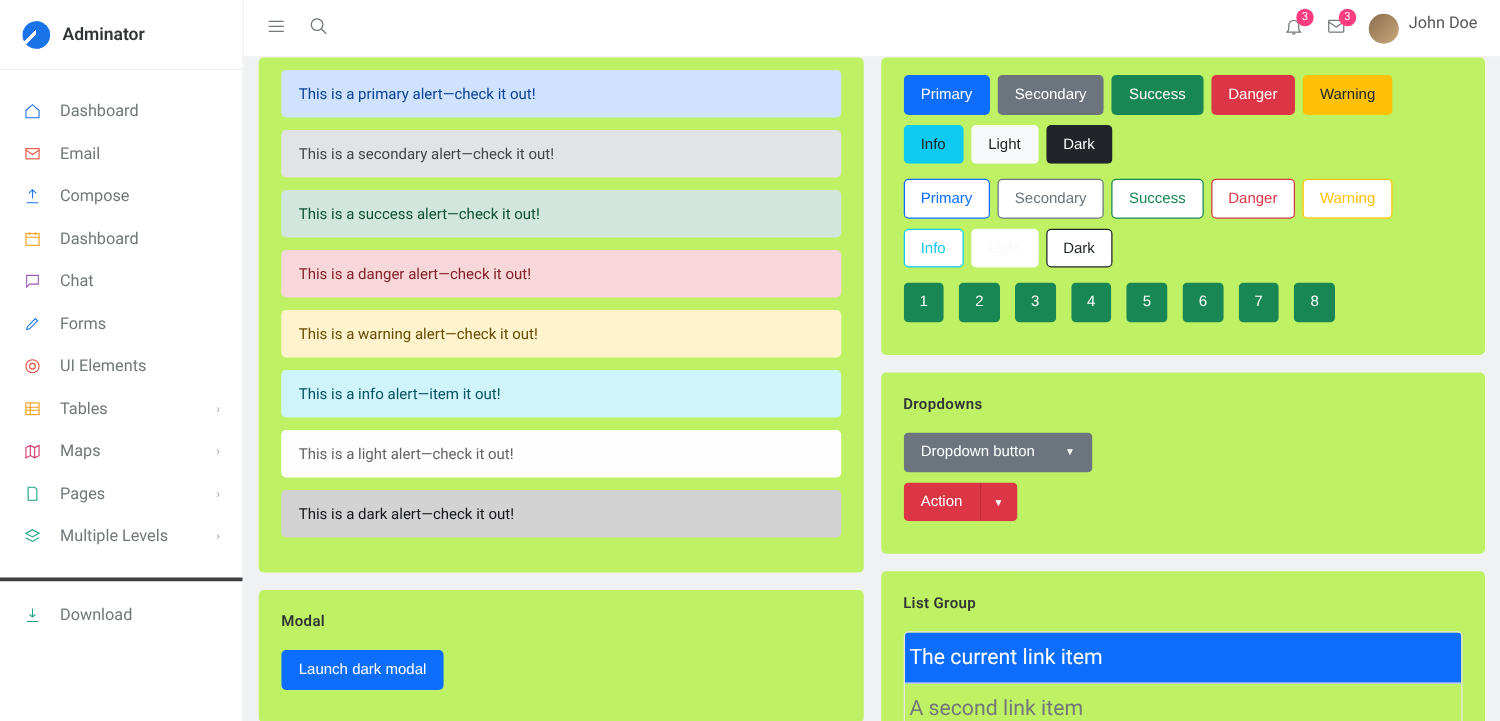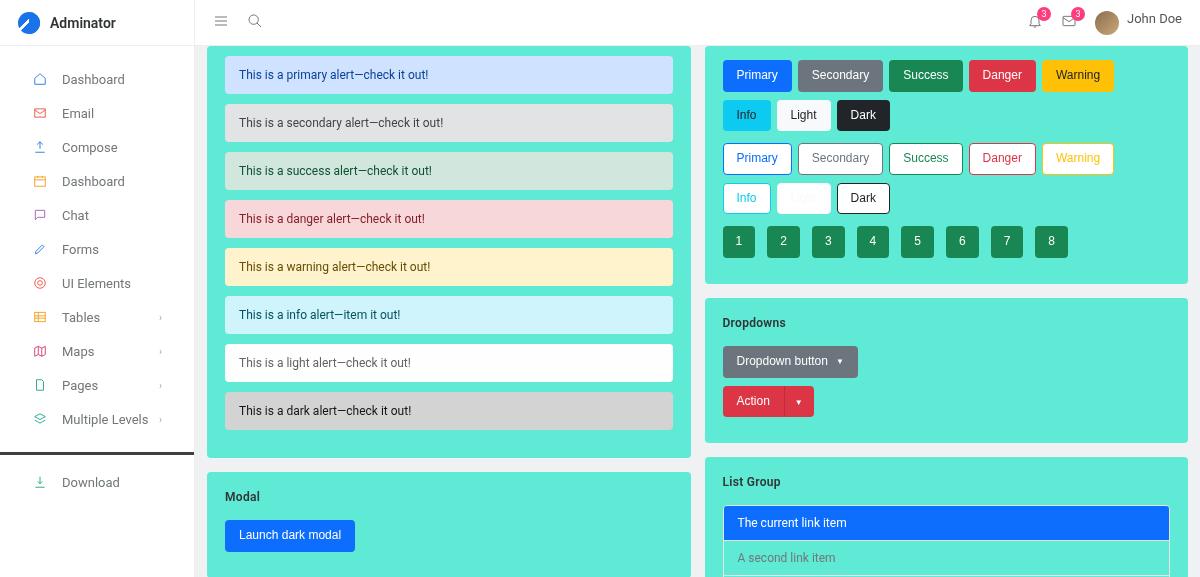--- a/index.html
+++ b/index.html
@@ -1,37 +1,37 @@
 <!DOCTYPE html>
 <html><head>
 <meta charset="utf-8">
 <style>
 *{box-sizing:border-box;margin:0;padding:0}
 body{font-family:-apple-system,BlinkMacSystemFont,"Segoe UI",Roboto,sans-serif;font-size:13px;color:#72777a;background:#f0f1f3}
 .layout{display:flex;min-height:100vh}
 .sidebar{width:195px;background:#fff;border-right:1px solid #eee;flex-shrink:0}
-.logo{display:flex;align-items:center;gap:10px;padding:10px 18px;border-bottom:1px solid #eee;height:46px}
+.logo{display:flex;align-items:center;gap:10px;padding:10px 18px;border-bottom:1px solid #eee;height:56px}
 .logo-mark{width:22px;height:22px;border-radius:50%;background:linear-gradient(135deg,#1a73e8 40%,#fff 40%,#fff 48%,#1a73e8 48%);position:relative}
 .logo-mark::before{content:"";position:absolute;inset:0;background:conic-gradient(#1a73e8 0 180deg,transparent 180deg);border-radius:50%}
 .logo-text{font-weight:600;color:#313435;font-size:14px}
-.nav{list-style:none;padding:16px 14px}
+.nav{list-style:none;padding:16px 0}
 .nav li{display:flex;align-items:center;padding:9px 18px;cursor:pointer;color:#72777a;font-size:13px}
 .nav .ic{width:16px;height:16px;margin-right:14px;display:inline-flex;align-items:center;justify-content:center}
 .nav .chev{margin-left:auto;font-size:10px;color:#aaa}
 .main{flex:1;display:flex;flex-direction:column}
 .topbar{height:46px;background:#fff;border-bottom:1px solid #eee;display:flex;align-items:center;padding:0 18px}
 .topbar .left{display:flex;align-items:center;gap:18px}
 .topbar .right{margin-left:auto;display:flex;align-items:center;gap:18px}
 .badge-wrap{position:relative;cursor:pointer}
 .badge{position:absolute;top:-6px;right:-8px;background:#ff3c7e;color:#fff;font-size:9px;width:14px;height:14px;border-radius:50%;display:flex;align-items:center;justify-content:center}
 .avatar{width:24px;height:24px;border-radius:50%;background:linear-gradient(135deg,#8a6d4e,#c9a97a);display:inline-block}
 .user{display:flex;align-items:flex-start;gap:8px;cursor:pointer;color:#555}
 .content{padding:0 12px 20px;display:flex;gap:14px;align-items:flex-start}
 .col{flex:1;display:flex;flex-direction:column;gap:14px}
-.card{background:#5eead4;border-radius:4px;padding:18px}
+.card{background:#bef264;border-radius:4px;padding:18px}
 .card h6{font-size:12px;font-weight:600;color:#313435;margin-bottom:16px;letter-spacing:.3px}
 .alert{padding:12px 14px;border-radius:4px;margin-bottom:10px;font-size:12px}
 .alert-primary{background:#cfe2ff;color:#084298}
 .alert-secondary{background:#e2e3e5;color:#41464b}
 .alert-success{background:#d1e7dd;color:#0f5132}
 .alert-danger{background:#f8d7da;color:#842029}
 .alert-warning{background:#fff3cd;color:#664d03}
 .alert-info{background:#cff4fc;color:#055160}
 .alert-light{background:#fefefe;color:#636464}
 .alert-dark{background:#d3d3d4;color:#141619}
@@ -46,27 +46,27 @@
 .btn-dark{background:#212529;color:#fff}
 .btn-o-primary{border-color:#0d6efd;color:#0d6efd;background:#fff}
 .btn-o-secondary{border-color:#6c757d;color:#6c757d;background:#fff}
 .btn-o-success{border-color:#198754;color:#198754;background:#fff}
 .btn-o-danger{border-color:#dc3545;color:#dc3545;background:#fff}
 .btn-o-warning{border-color:#ffc107;color:#ffc107;background:#fff}
 .btn-o-info{border-color:#0dcaf0;color:#0dcaf0;background:#fff}
 .btn-o-light{border-color:#f8f9fa;color:#f8f9fa;background:#fff}
 .btn-o-dark{border-color:#212529;color:#212529;background:#fff}
 .btn-num{background:#198754;color:#fff;padding:7px 12px;margin-right:12px}
-.dropdown-btn{display:inline-flex;align-items:center;gap:8px}
+.dropdown-btn{display:inline-flex;align-items:center;gap:24px}
 .caret{font-size:8px}
 .split{display:inline-flex}
 .split .main-btn{border-radius:4px 0 0 4px;margin-right:0}
 .split .caret-btn{border-radius:0 4px 4px 0;border-left:1px solid rgba(0,0,0,.15);padding:7px 10px;margin-left:0}
 .list-group{border:1px solid #e5e5e5;border-radius:4px;overflow:hidden}
-.list-group-item{padding:10px 14px;border-bottom:1px solid #e5e5e5;font-size:12px;cursor:pointer}
+.list-group-item{padding:10px 4px;border-bottom:1px solid #e5e5e5;font-size:17px;cursor:pointer}
 .list-group-item:last-child{border-bottom:none}
 .list-group-item.active{background:#0d6efd;color:#fff}
 svg{stroke:currentColor;fill:none;stroke-width:1.5}
 .ic-c-blue{color:#1a73e8}
 .ic-c-red{color:#e74c3c}
 .ic-c-orange{color:#f39c12}
 .ic-c-purple{color:#9b59b6}
 .ic-c-pink{color:#d6336c}
 .ic-c-teal{color:#16a085}
 </style>

